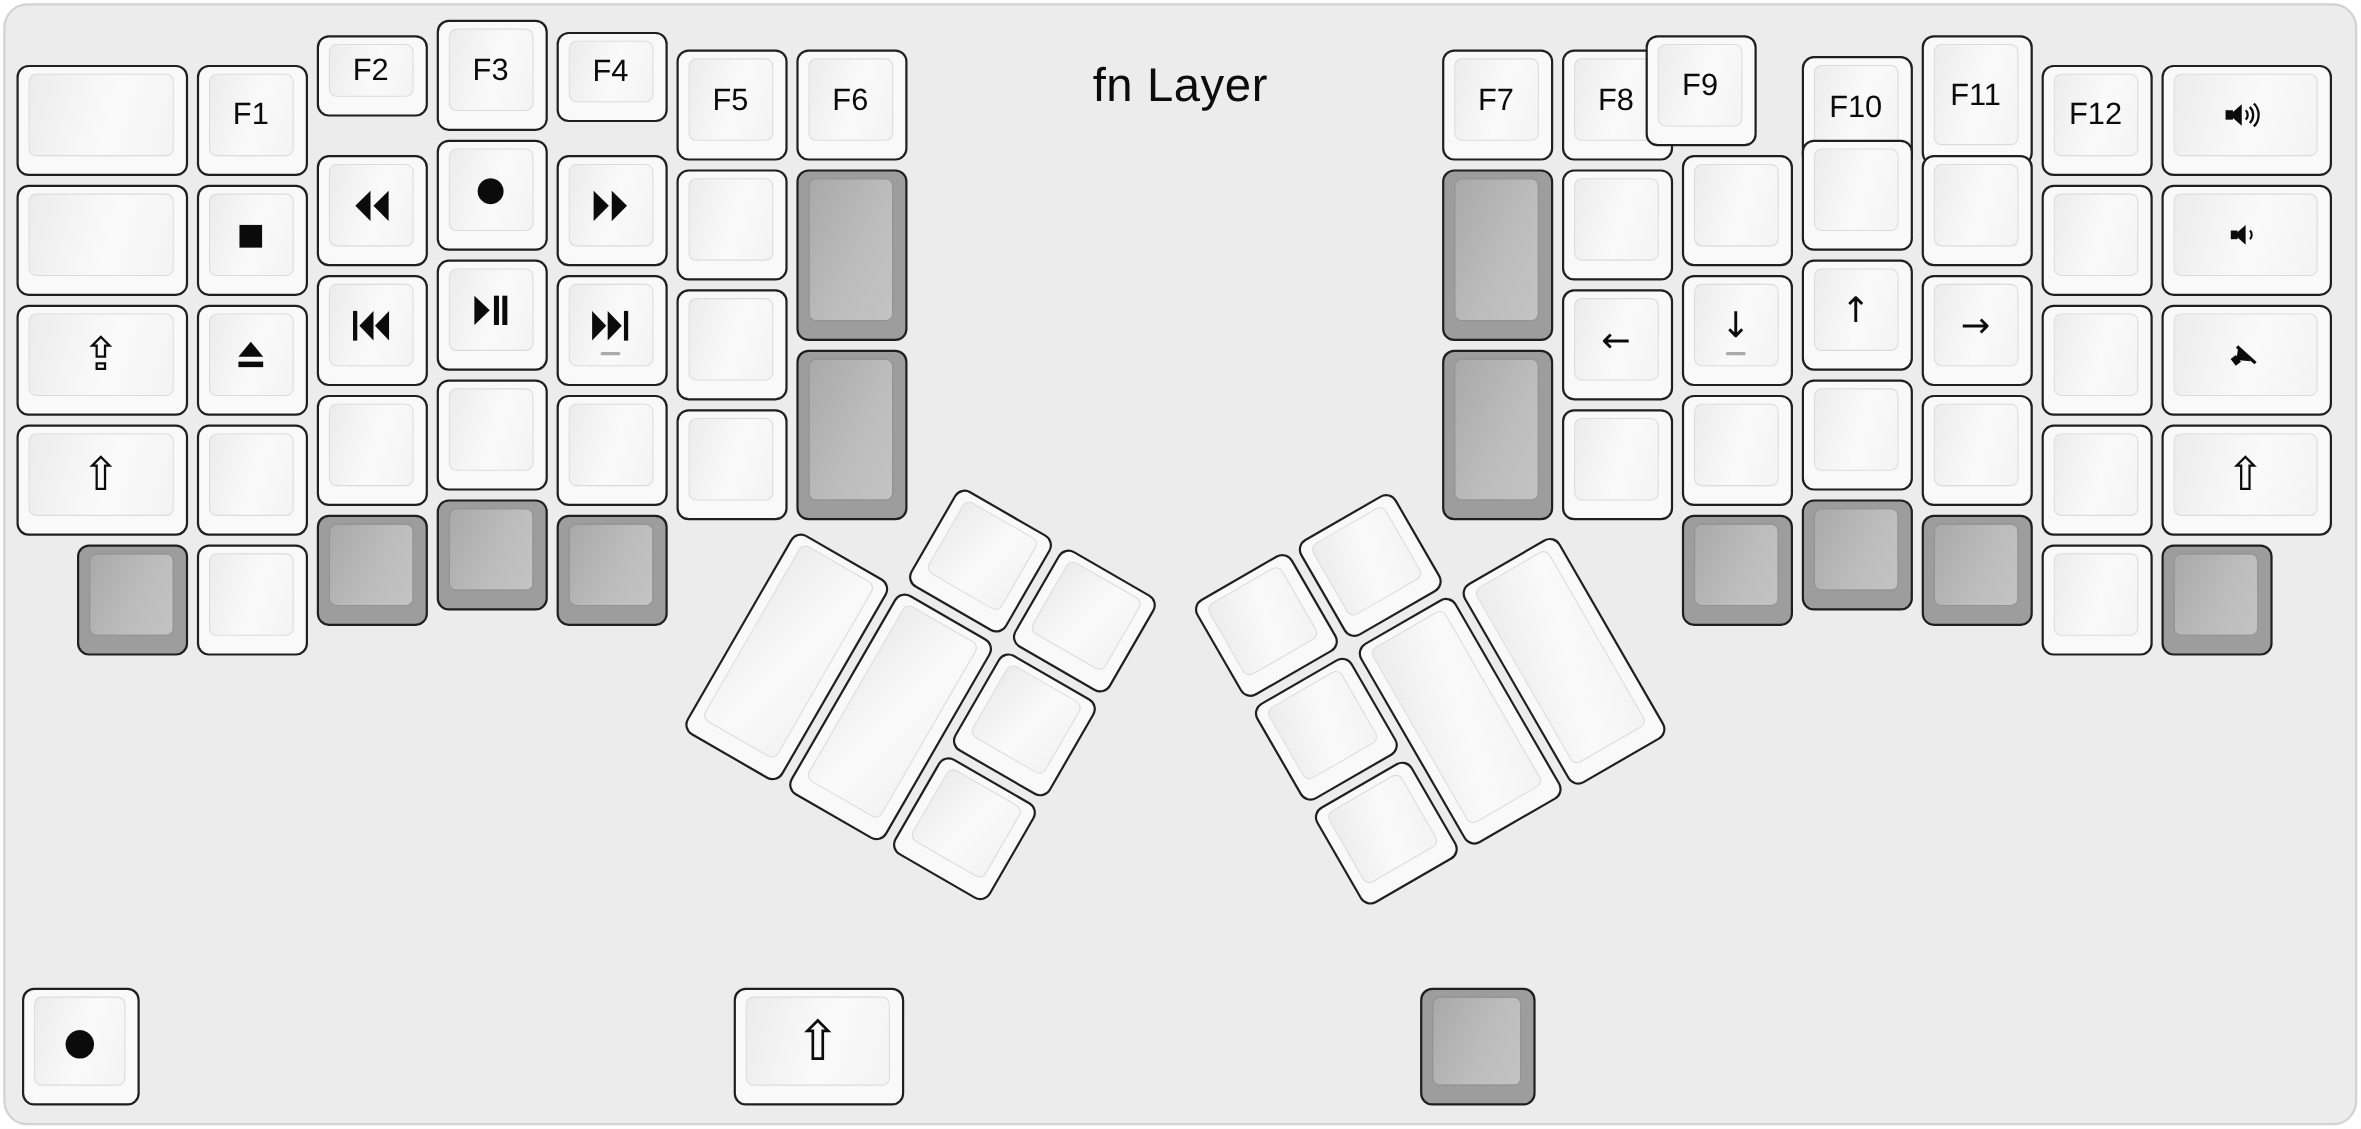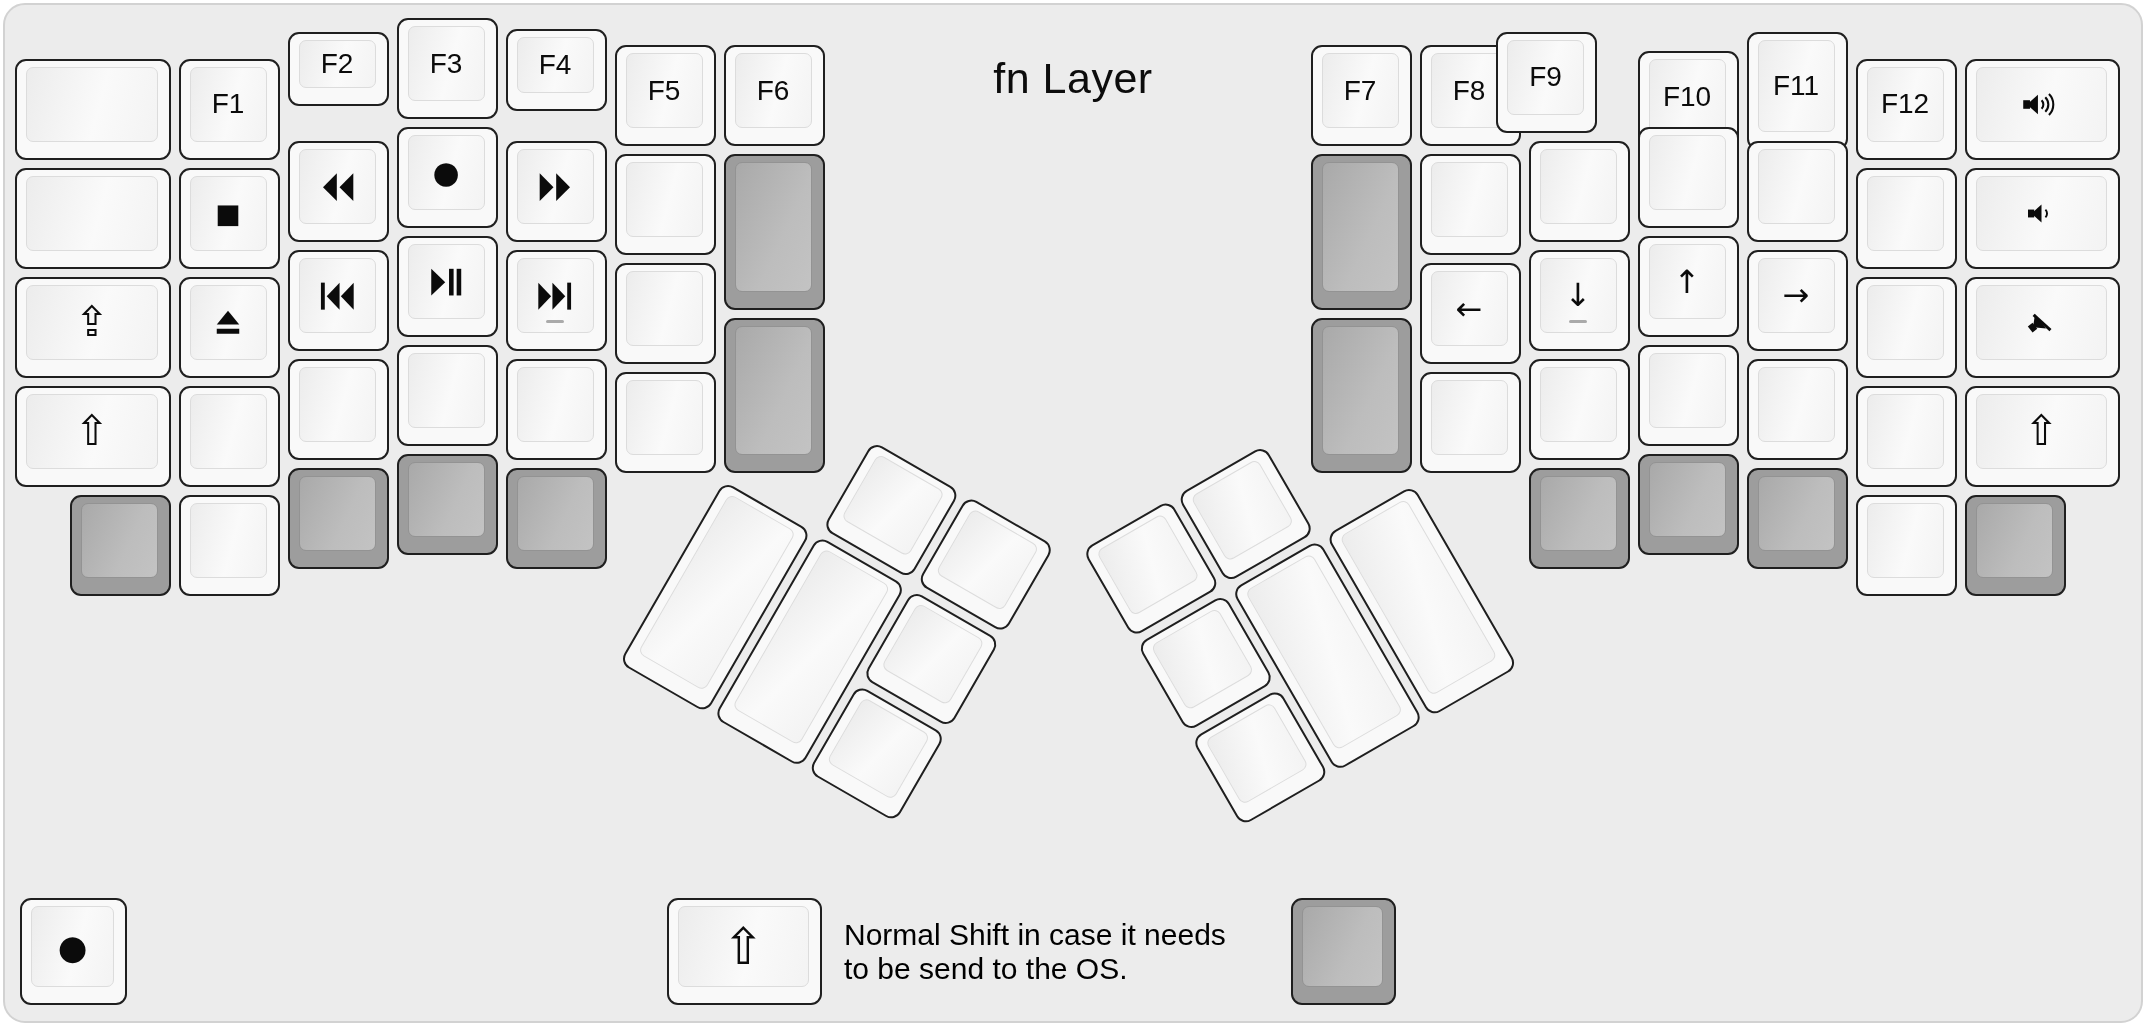--- a/index.html
+++ b/index.html
@@ -402,22 +402,20 @@
             <span class="glyph dot">●</span>
           </div>
       </div>
     </div>
     <div class="legend-item" style="left:667px;top:6px;">
       <div class="key white legend-key lk2">
         <div class="cap">
             <span class="glyph shift">⇧</span>
           </div>
       </div>
-      <div class="legend-text">Normal Shift in case it needs
-to be send to the OS.</div>
     </div>
     <div class="legend-item" style="left:1291px;top:6px;">
       <div class="key gray legend-key lk3">
         <div class="cap"></div>
       </div>
     </div>
   </div>
 </div>
 
 </body></html>

